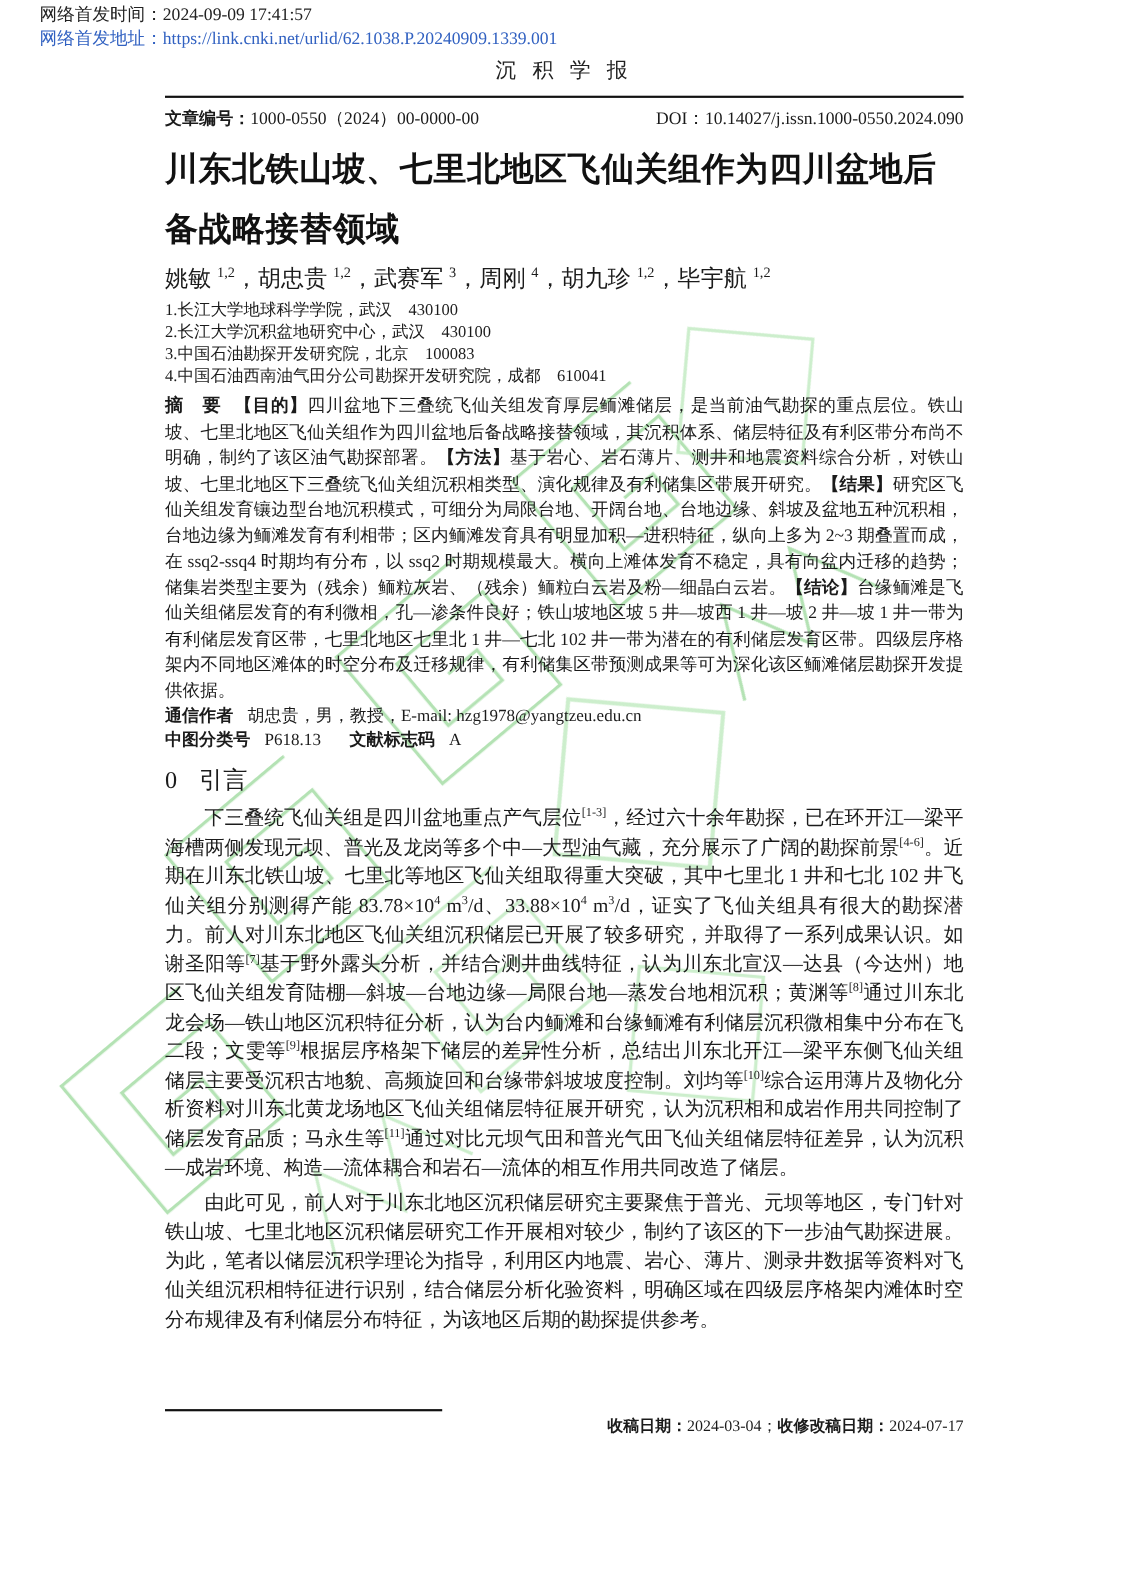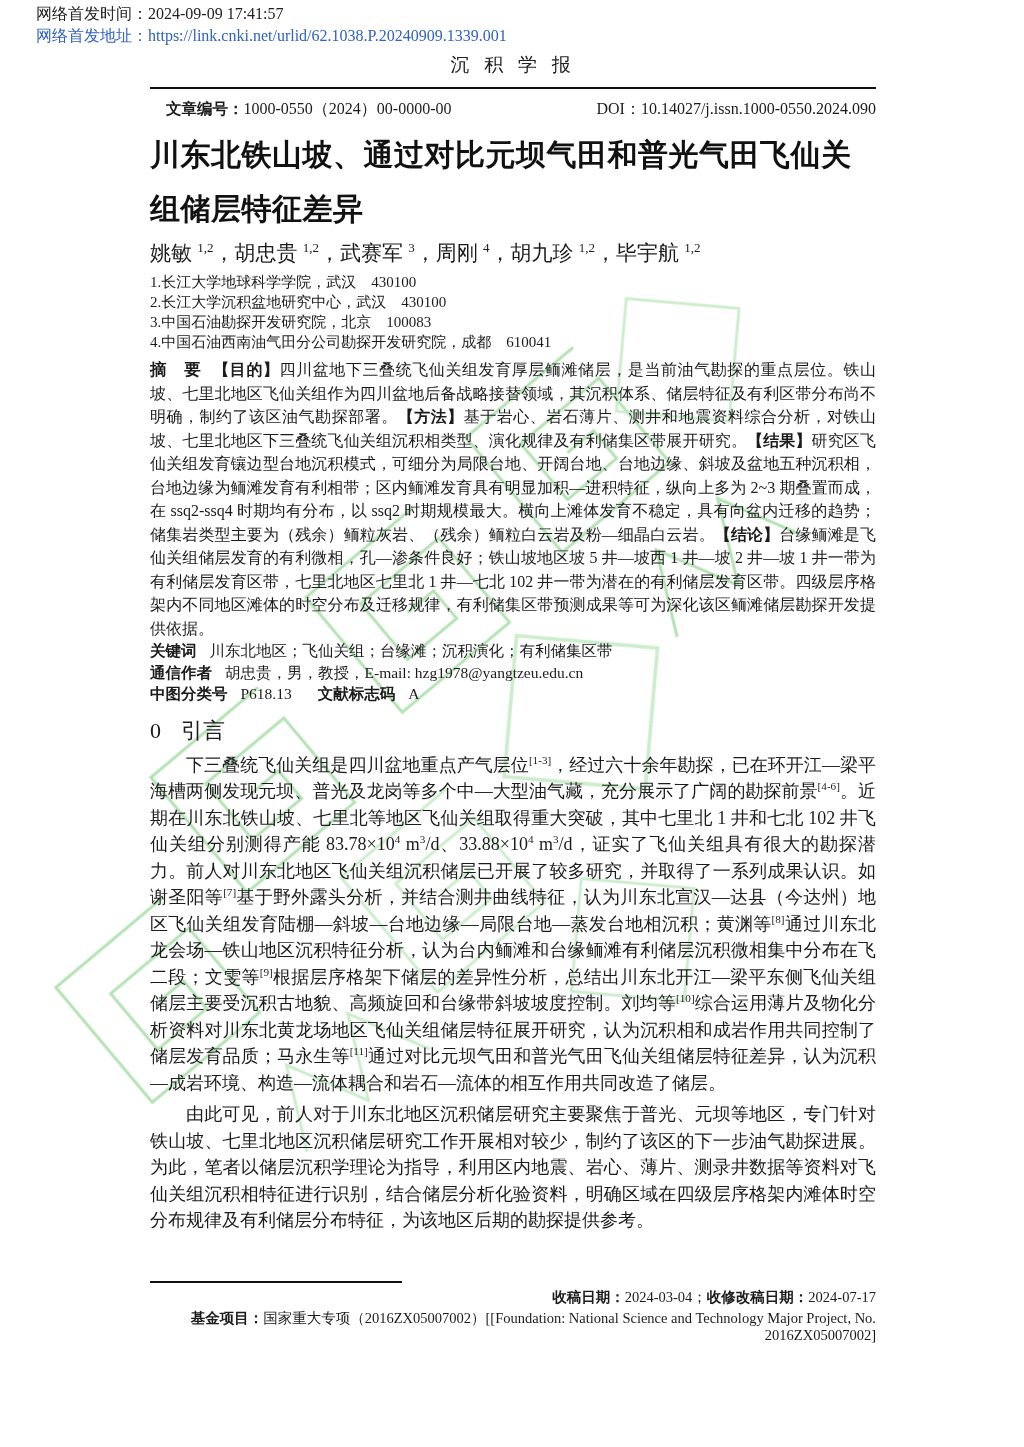--- a/index.html
+++ b/index.html
@@ -18,21 +18,21 @@
   .topnote .row1{color:#222;}
   .topnote .row2{color:#3161c1;}
   .topnote a{color:#3161c1;text-decoration:none;}
   .page{position:absolute;left:150px;top:0;width:726px;z-index:1;}
   .journal{padding-top:53px;text-align:center;}
   .journal-cn{font-size:19px;line-height:24px;letter-spacing:5px;color:#222;}
   .journal-en{font-size:15.5px;line-height:20px;margin-top:3px;letter-spacing:0.4px;color:#222;}
   .rule{border-top:2px solid #111;margin-top:10px;}
   .meta{display:flex;justify-content:space-between;margin-top:8px;font-size:16px;line-height:24px;}
   .hlabel{font-family:"Liberation Sans","DejaVu Sans",sans-serif;font-weight:700;}
-  .meta .hlabel{font-size:15.5px;margin-left:16px;}
+  .meta .hlabel{font-size:15.5px;}
   .title{margin:7px 0 0 0;font-family:"Liberation Sans","DejaVu Sans",sans-serif;
          font-weight:700;font-size:30px;line-height:54px;letter-spacing:0.5px;color:#111;}
   .authors{margin-top:2px;font-size:21px;line-height:31px;color:#1b1b1b;}
   .authors sup{font-size:13px;}
   .affils{margin-top:3px;font-size:15px;line-height:20px;}
   .abstract{margin-top:6px;font-size:16px;line-height:23.5px;text-align:justify;}
   .abstract .hlabel{margin-right:12px;font-size:16.5px;}
   .abstract b{font-family:"Liberation Sans","DejaVu Sans",sans-serif;font-weight:700;}
   .metaline{font-size:15.5px;line-height:21.5px;text-align:justify;}
   .metaline .hlabel{margin-right:13px;}
@@ -90,51 +90,47 @@
 
     <div class="meta">
       <span>
         <span class="hlabel">文章编号：</span><span>1000-0550（2024）00-0000-00</span>
       </span>
       <span>
         <span>DOI：</span><span>10.14027/j.issn.1000-0550.2024.090</span>
       </span>
     </div>
 
-    <h1 class="title">川东北铁山坡、通过对比元坝气田和普光气田飞仙关组储层特征差异</h1>
+    <h1 class="title">川东北铁山坡、七里北地区飞仙关组作为四川盆地后备战略接替领域</h1>
     <div class="authors"><span>姚敏 </span><sup>1,2</sup><span>，胡忠贵 </span><sup>1,2</sup><span>，武赛军 </span><sup>3</sup><span>，周刚 </span><sup>4</sup><span>，胡九珍 </span><sup>1,2</sup><span>，毕宇航 </span><sup>1,2</sup></div>
     <div class="affils">
       <div>1.长江大学地球科学学院，武汉　430100</div>
       <div>2.长江大学沉积盆地研究中心，武汉　430100</div>
       <div>3.中国石油勘探开发研究院，北京　100083</div>
       <div>4.中国石油西南油气田分公司勘探开发研究院，成都　610041</div>
     </div>
 
     <div class="abstract">
       <span class="hlabel">摘　要</span><span><b>【目的】</b><span>四川盆地下三叠统飞仙关组发育厚层鲕滩储层，是当前油气勘探的重点层位。铁山坡、七里北地区飞仙关组作为四川盆地后备战略接替领域，其沉积体系、储层特征及有利区带分布尚不明确，制约了该区油气勘探部署。</span><b>【方法】</b><span>基于岩心、岩石薄片、测井和地震资料综合分析，对铁山坡、七里北地区下三叠统飞仙关组沉积相类型、演化规律及有利储集区带展开研究。</span><b>【结果】</b><span>研究区飞仙关组发育镶边型台地沉积模式，可细分为局限台地、开阔台地、台地边缘、斜坡及盆地五种沉积相，台地边缘为鲕滩发育有利相带；区内鲕滩发育具有明显加积—进积特征，纵向上多为 2~3 期叠置而成，在 ssq2-ssq4 时期均有分布，以 ssq2 时期规模最大。横向上滩体发育不稳定，具有向盆内迁移的趋势；储集岩类型主要为（残余）鲕粒灰岩、（残余）鲕粒白云岩及粉—细晶白云岩。</span><b>【结论】</b><span>台缘鲕滩是飞仙关组储层发育的有利微相，孔—渗条件良好；铁山坡地区坡 5 井—坡西 1 井—坡 2 井—坡 1 井一带为有利储层发育区带，七里北地区七里北 1 井—七北 102 井一带为潜在的有利储层发育区带。四级层序格架内不同地区滩体的时空分布及迁移规律，有利储集区带预测成果等可为深化该区鲕滩储层勘探开发提供依据。</span></span>
     </div>
 
-    <div class="metaline">
-      <span class="hlabel">关键词</span><span>川东北地区；飞仙关组；台缘滩；沉积演化；有利储集区带</span>
-    </div>
     <div class="metaline">
       <span class="hlabel">通信作者</span><span>胡忠贵，男，教授，E-mail: hzg1978@yangtzeu.edu.cn</span>
     </div>
     <div class="metaline clcline">
       <span class="hlabel">中图分类号</span><span class="val1">P618.13</span><span class="hlabel">文献标志码</span><span>A</span>
     </div>
 
     <div class="section-head">
       <span class="num">0</span><span>引言</span>
     </div>
 
     <p class="para p1"><span>下三叠统飞仙关组是四川盆地重点产气层位</span><sup>[1-3]</sup><span>，经过六十余年勘探，已在环开江—梁平海槽两侧发现元坝、普光及龙岗等多个中—大型油气藏，充分展示了广阔的勘探前景</span><sup>[4-6]</sup><span>。近期在川东北铁山坡、七里北等地区飞仙关组取得重大突破，其中七里北 1 井和七北 102 井飞仙关组分别测得产能 83.78×10</span><sup>4</sup><span> m</span><sup>3</sup><span>/d、33.88×10</span><sup>4</sup><span> m</span><sup>3</sup><span>/d，证实了飞仙关组具有很大的勘探潜力。前人对川东北地区飞仙关组沉积储层已开展了较多研究，并取得了一系列成果认识。如谢圣阳等</span><sup>[7]</sup><span>基于野外露头分析，并结合测井曲线特征，认为川东北宣汉—达县（今达州）地区飞仙关组发育陆棚—斜坡—台地边缘—局限台地—蒸发台地相沉积；黄渊等</span><sup>[8]</sup><span>通过川东北龙会场—铁山地区沉积特征分析，认为台内鲕滩和台缘鲕滩有利储层沉积微相集中分布在飞二段；文雯等</span><sup>[9]</sup><span>根据层序格架下储层的差异性分析，总结出川东北开江—梁平东侧飞仙关组储层主要受沉积古地貌、高频旋回和台缘带斜坡坡度控制。刘均等</span><sup>[10]</sup><span>综合运用薄片及物化分析资料对川东北黄龙场地区飞仙关组储层特征展开研究，认为沉积相和成岩作用共同控制了储层发育品质；马永生等</span><sup>[11]</sup><span>通过对比元坝气田和普光气田飞仙关组储层特征差异，认为沉积—成岩环境、构造—流体耦合和岩石—流体的相互作用共同改造了储层。</span></p>
     <p class="para p2"><span>由此可见，前人对于川东北地区沉积储层研究主要聚焦于普光、元坝等地区，专门针对铁山坡、七里北地区沉积储层研究工作开展相对较少，制约了该区的下一步油气勘探进展。为此，笔者以储层沉积学理论为指导，利用区内地震、岩心、薄片、测录井数据等资料对飞仙关组沉积相特征进行识别，结合储层分析化验资料，明确区域在四级层序格架内滩体时空分布规律及有利储层分布特征，为该地区后期的勘探提供参考。</span></p>
 
   </div>
 
   <div class="footnote">
     <div class="fn-rule"></div>
     <div class="fn-line first"><b>收稿日期：</b><span>2024-03-04；</span><b>收修改稿日期：</b><span>2024-07-17</span></div>
-    <div class="fn-line second"><b>基金项目：</b><span>国家重大专项（2016ZX05007002）[[Foundation: National Science and Technology Major Project, No. 2016ZX05007002]</span></div>
   </div>
 
 </div>
 
 </body></html>

